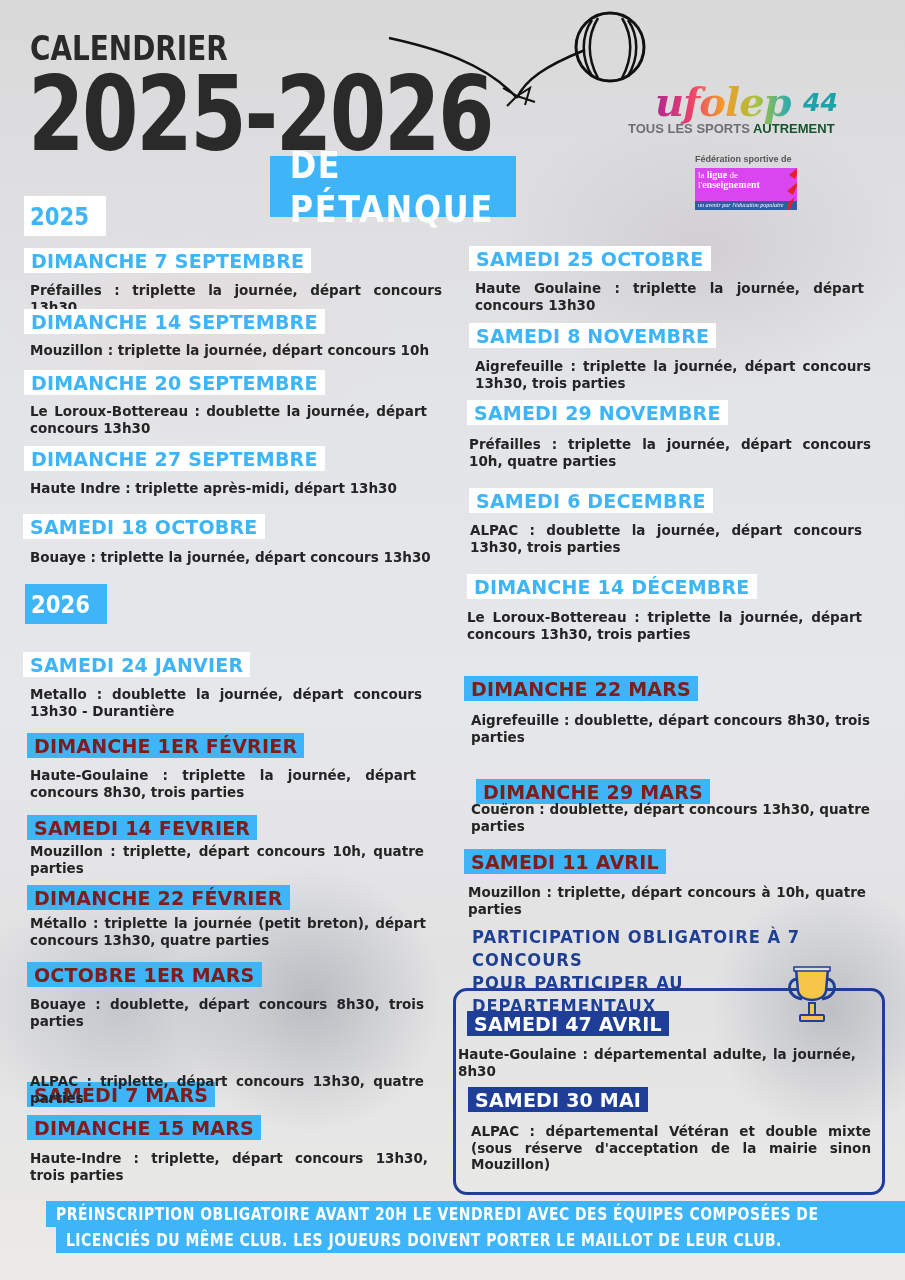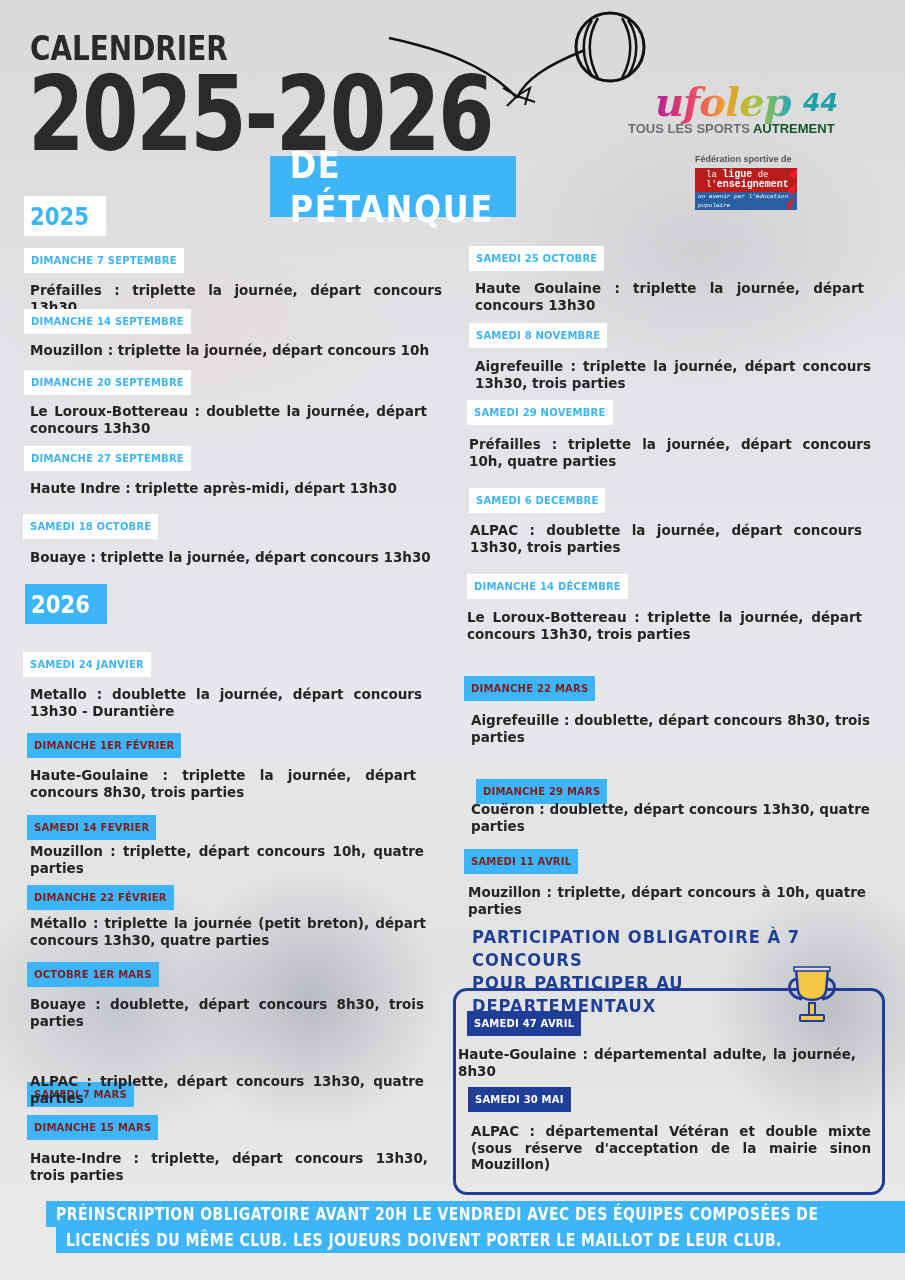--- a/index.html
+++ b/index.html
@@ -54,22 +54,22 @@
     position: absolute; left: 148px; top: 10px;
     font-family: "DejaVu Sans", sans-serif; font-style: italic; font-weight: bold;
     font-size: 25px; color: #1fa1a7;
   }
   .ufolep-tag { left: 628px; top: 121px; font-size: 13px; font-weight: bold; font-family: "Liberation Sans", sans-serif; white-space: nowrap; }
   .ufolep-tag .gray { color: #6d6f72; }
   .ufolep-tag .teal { color: #14532d; }
   .fed-label { left: 695px; top: 154px; font-size: 9px; font-family: "Liberation Sans", sans-serif; font-weight: bold; color: #555; }
   .ligue-box {
     left: 695px; top: 168px; width: 102px; height: 42px;
-    background: #b91c1c; color: #fff; font-family: Liberation Mono, monospace;
-    padding: 2px 11px; font-size: 9px; line-height: 10px; overflow: hidden;
+    background: #d946ef; color: #fff; font-family: Liberation Serif, serif;
+    padding: 2px 3px; font-size: 9px; line-height: 10px; overflow: hidden;
   }
   .ligue-box .b { font-weight: bold; font-size: 10px; }
   .ligue-box .tag { position: absolute; left: 0; bottom: 0; width: 100%; background: #2a5fa3; font-size: 6px; line-height: 9px; padding-left: 3px; font-style: italic; }
   .ligue-flags { position: absolute; right: -4px; top: -3px; width: 14px; height: 48px; }
 
   
   .deco-svg { left: 385px; top: 8px; width: 270px; height: 105px; }
 
   
   .year {
@@ -79,21 +79,21 @@
   .year span {
     font-weight: bold; font-size: 25px; color: #3db5f8;
     transform: scaleX(0.85); transform-origin: left center; display: inline-block;
   }
   .year.filled { background: #3db5f8; }
   .year.filled span { color: #fff; }
 
   
   .evt-head {
     position: absolute; height: 25px; display: flex; align-items: center;
-    padding: 0 7px; font-weight: bold; font-size: 10px; letter-spacing: 0.2px;
+    padding: 0 7px; font-weight: bold; font-size: 19px; letter-spacing: 0.2px;
     white-space: nowrap;
   }
   .evt-head.white { background: #fff; color: #3db5f8; }
   .evt-head.blue { background: #3db5f8; color: #7f1d1d; }
   .evt-head.navy { background: #1e3e97; color: #fff; }
   .evt-desc {
     position: absolute; font-size: 13.5px; line-height: 16.5px; font-weight: bold;
     color: #242424; text-align: justify; text-align-last: left;
   }
 

